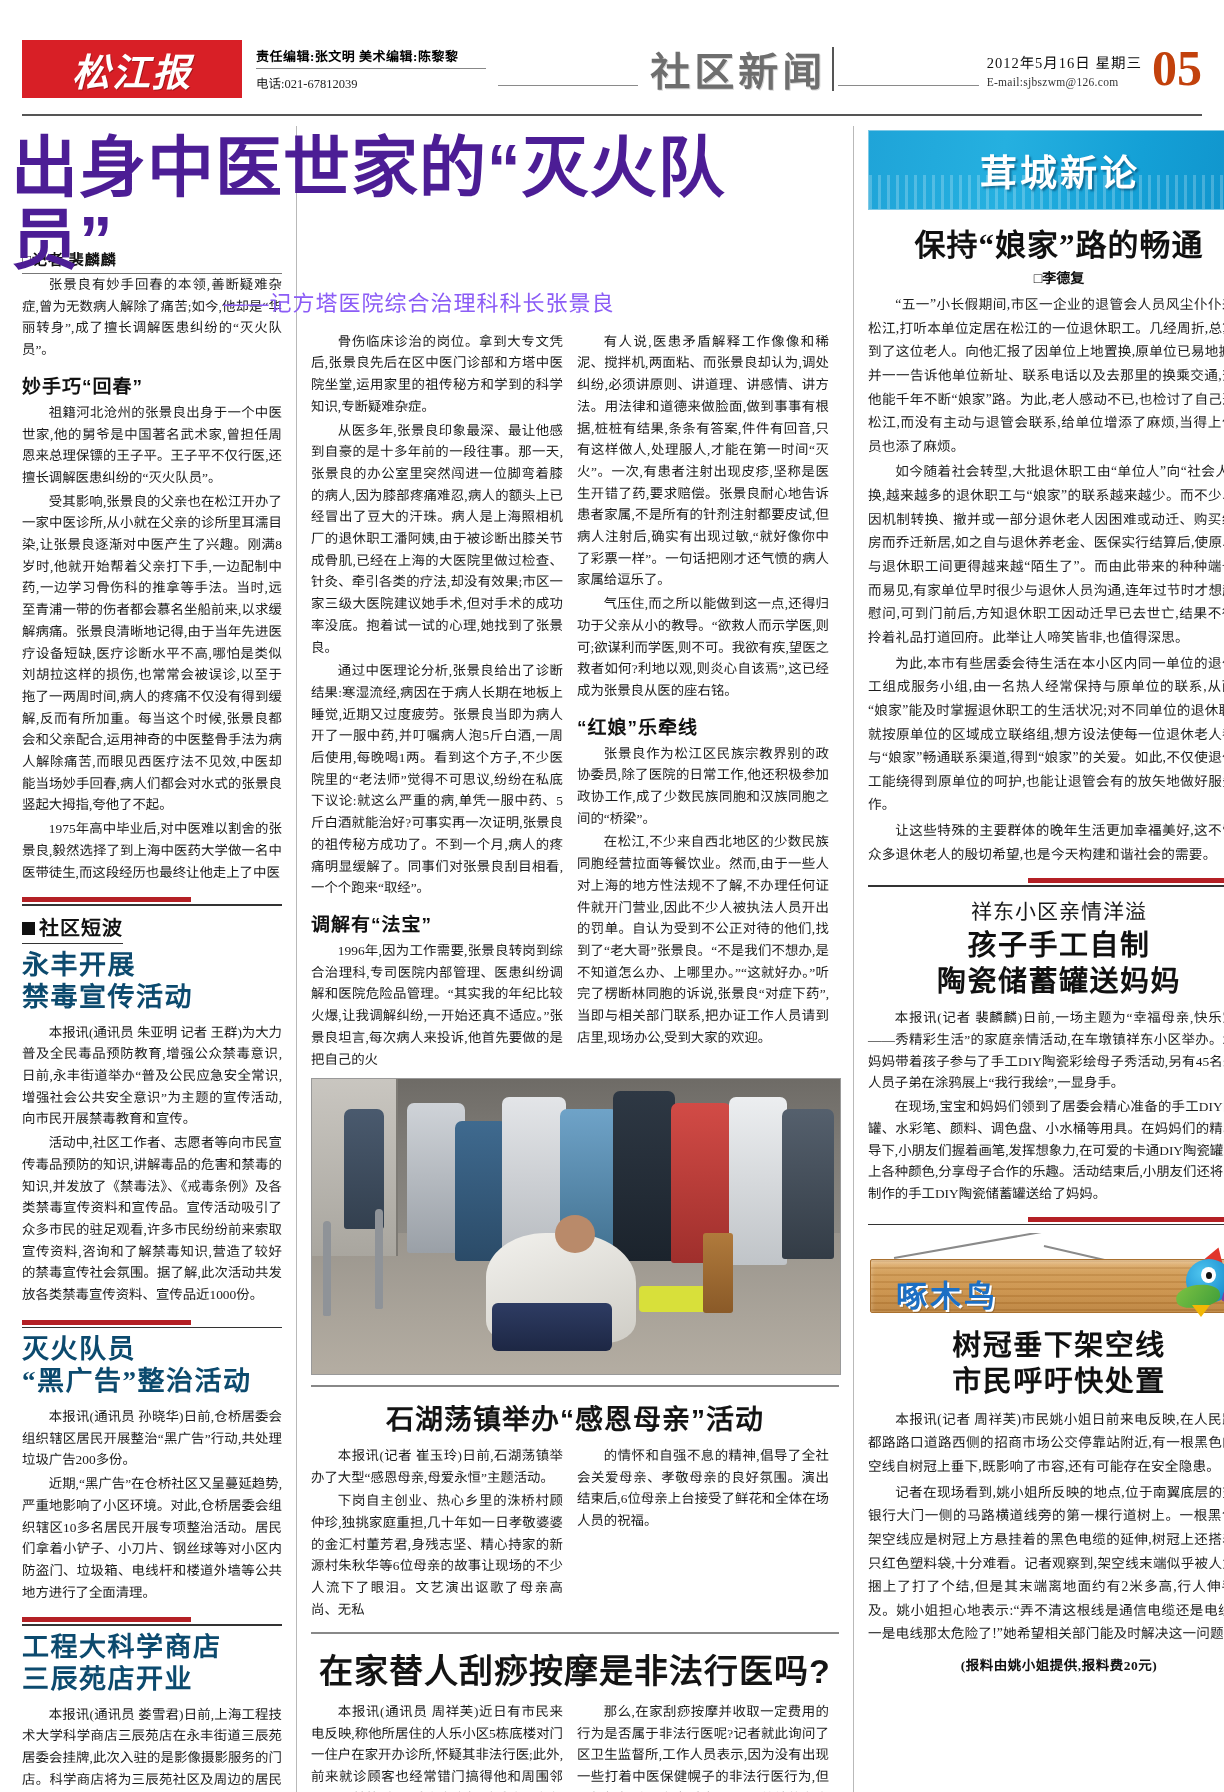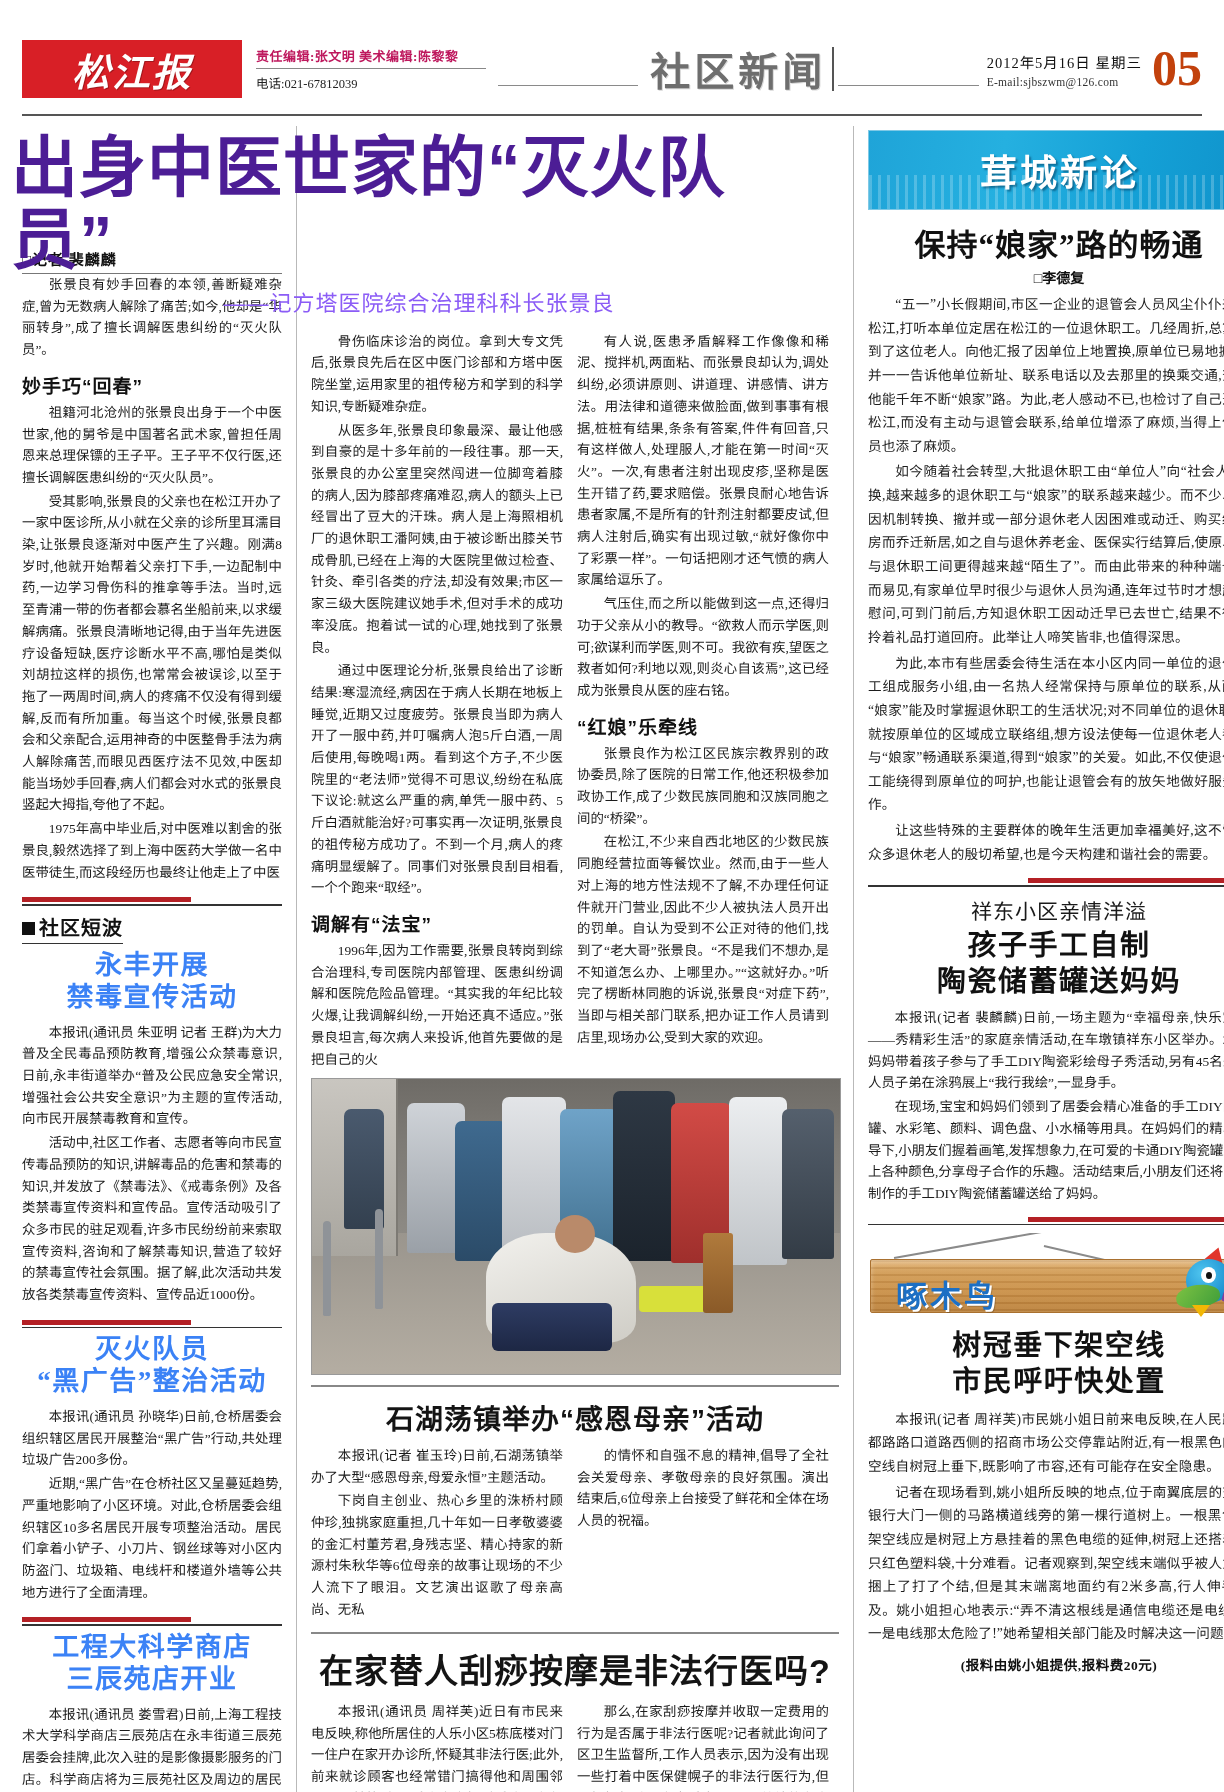--- a/index.html
+++ b/index.html
@@ -18,21 +18,21 @@
     width:220px;height:58px;background:#d81f26;
     display:flex;align-items:center;justify-content:center;
     flex:0 0 auto;
   }
   .logo-text{
     color:#fff;font-size:38px;font-weight:bold;letter-spacing:2px;
     font-family:"DejaVu Serif",serif;font-style:italic;
     text-shadow:1px 1px 0 rgba(0,0,0,.25);
   }
   .editor-block{margin-left:14px;flex:0 0 auto;}
-  .editor-line1{font-size:13px;font-weight:bold;letter-spacing:.5px;color:#be185d;
+  .editor-line1{font-size:13px;font-weight:bold;letter-spacing:.5px;color:#000000;
     border-bottom:1.5px solid #888;padding-bottom:3px;width:230px;}
   .editor-line2{font-size:12.5px;color:#222;padding-top:4px;}
   .rule-left{flex:1 1 auto;height:1.5px;background:#8a8a8a;margin:0 12px;align-self:flex-end;margin-bottom:22px;}
   .section-title{
     font-size:40px;font-weight:bold;letter-spacing:4px;
     color:#6e6e6e;-webkit-text-stroke:0px;
     font-family:"Liberation Sans","DejaVu Sans",sans-serif;
     text-shadow:1px 1px 0 #d8d8d8;
     flex:0 0 auto;padding-right:6px;
   }
@@ -83,22 +83,22 @@
   .sep .blk{height:1.6px;background:#333;margin-top:2px;}
 
   .sec-label{
     font-family:"Liberation Sans","DejaVu Sans",sans-serif;
     font-weight:bold;font-size:20px;letter-spacing:1px;
     border-bottom:1.5px solid #333;display:inline-block;padding-bottom:2px;margin-bottom:2px;
   }
   .blk-sq{display:inline-block;width:13px;height:13px;background:#111;margin-right:4px;}
   .mini-head{
     font-family:"Liberation Serif","DejaVu Serif",serif;
-    font-weight:bold;font-size:27px;line-height:1.18;text-align:center;
-    letter-spacing:1.5px;margin:4px 0 8px 0;color:#3b82f6;
+    font-weight:bold;font-size:27px;line-height:1.18;text-align:left;
+    letter-spacing:1.5px;margin:4px 0 8px 0;color:#0c4a6e;
   }
 
   
   .photo{
     width:100%;height:295px;margin:6px 0 0 0;border:1px solid #999;
     position:relative;overflow:hidden;background:#8c8a86;
   }
   .ph-road{position:absolute;left:0;top:0;width:100%;height:52%;
     background:linear-gradient(180deg,#6e6b66 0%,#7d7a75 40%,#8d8a84 100%);}
   .ph-ground{position:absolute;left:0;top:52%;width:100%;height:48%;

